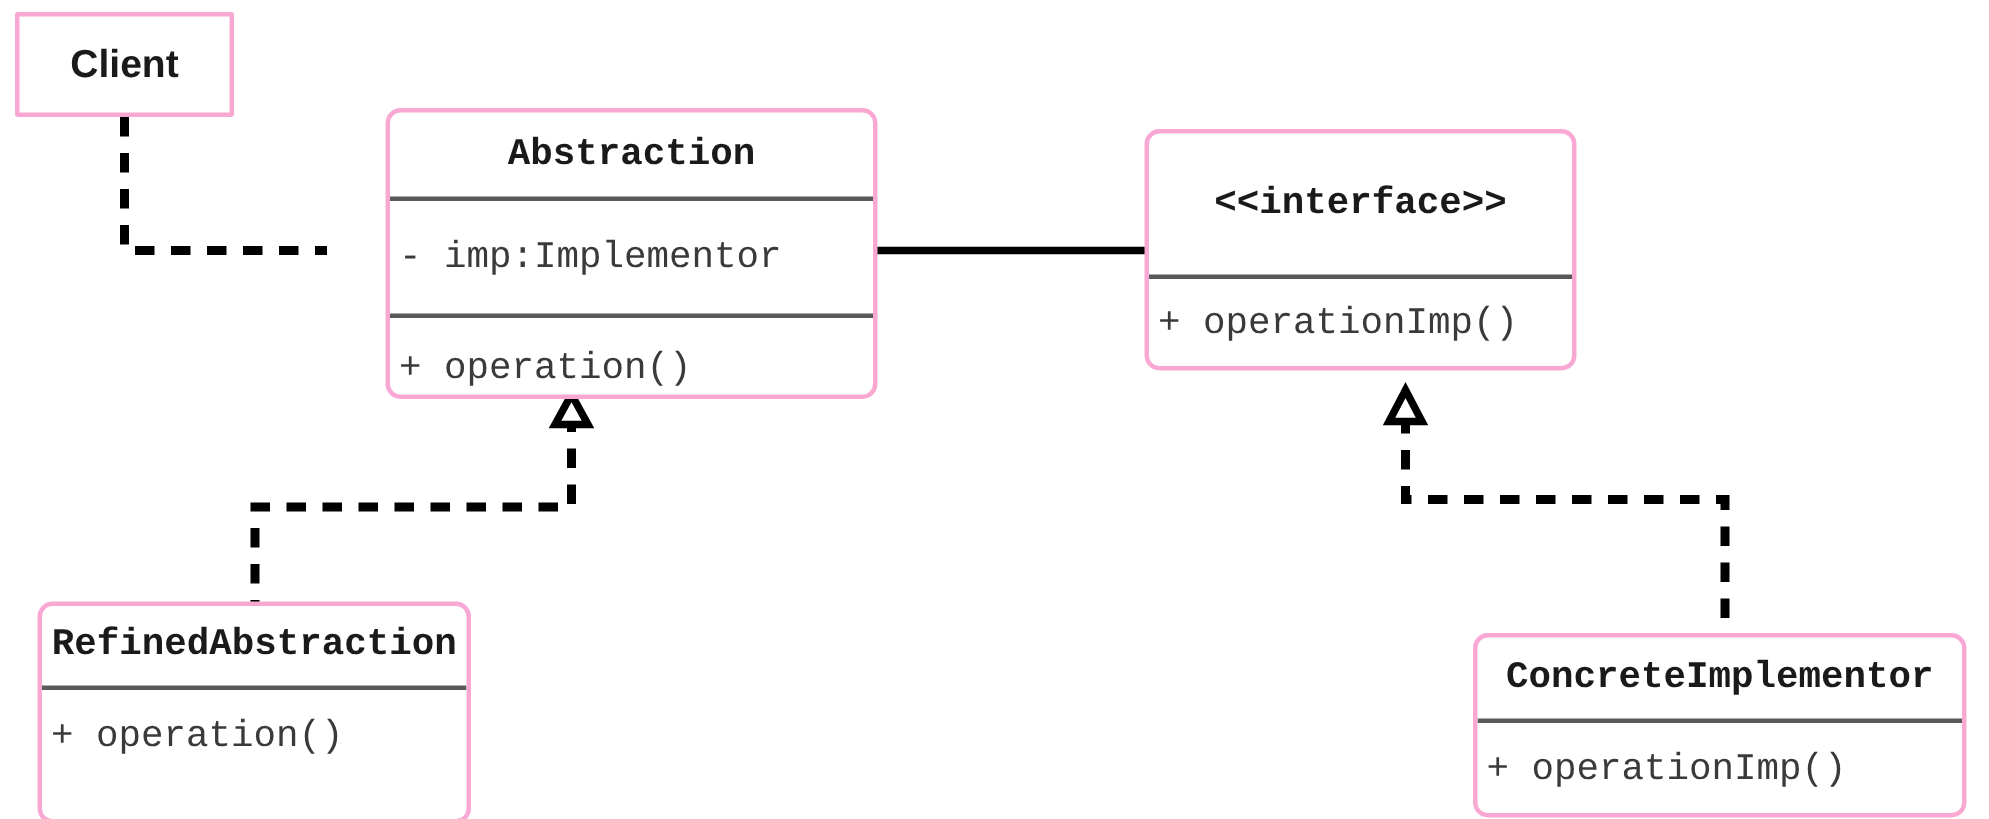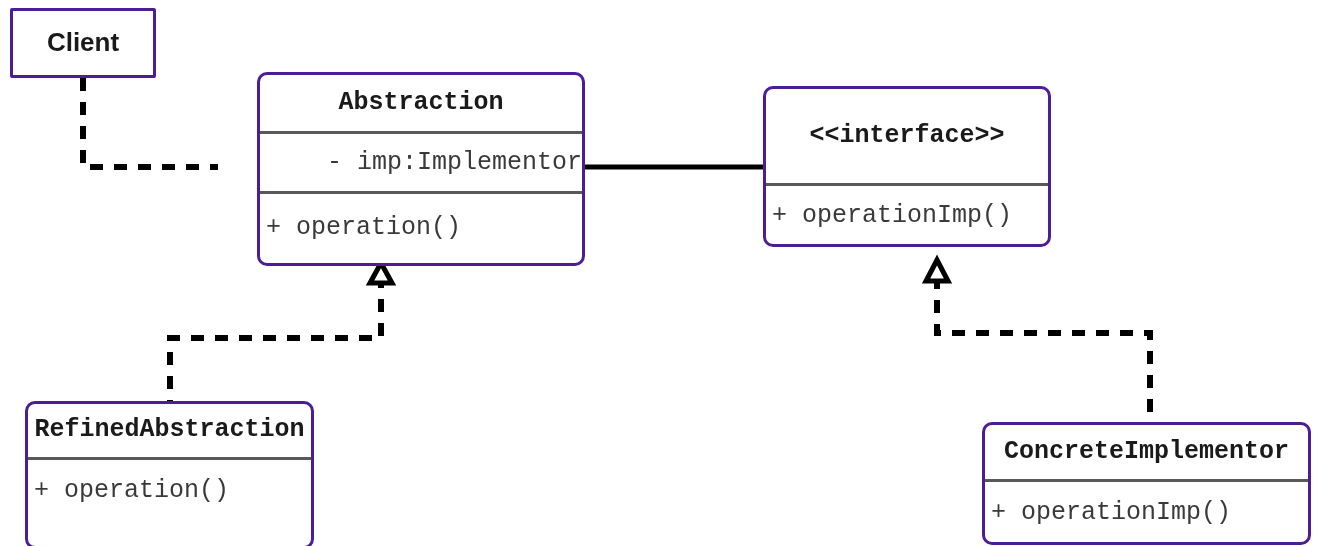--- a/index.html
+++ b/index.html
@@ -20,21 +20,21 @@
     inset: 0;
     width: 1326px;
     height: 546px;
   }
 
   
   .uml-box {
     position: absolute;
     box-sizing: border-box;
     background: #ffffff;
-    border: 3px solid #4c1d95;
+    border: 3px solid #f9a8d4;
     border-radius: 10px;
     z-index: 5;
     overflow: hidden;
   }
   .uml-box.sharp {
     border-radius: 2px;
   }
 
   .compartment {
     box-sizing: border-box;
@@ -96,21 +96,21 @@
 
   
   #box-client      { left: 10px;  top: 8px;   width: 146px; height: 70px; }
   #box-abstraction { left: 218px; top: 72px;  width: 328px; height: 194px; margin-left: 39px; }
   #box-implementor { left: 763px; top: 86px;  width: 288px; height: 161px; }
   #box-refined     { left: 25px;  top: 401px; width: 289px; height: 148px; }
   #box-concrete    { left: 982px; top: 422px; width: 329px; height: 123px; }
 
   
   #box-abstraction .c1 { height: 59px; }
-  #box-abstraction .c2 { height: 60px; justify-content: flex-end; }
+  #box-abstraction .c2 { height: 78px; }
   #box-abstraction .c3 { height: 66px; }
 
   
   #box-implementor .c1 { height: 97px; }
   #box-implementor .c2 { height: 58px; }
 
   
   #box-refined .c1 { height: 56px; }
   #box-refined .c2 { height: 60px; }
 

